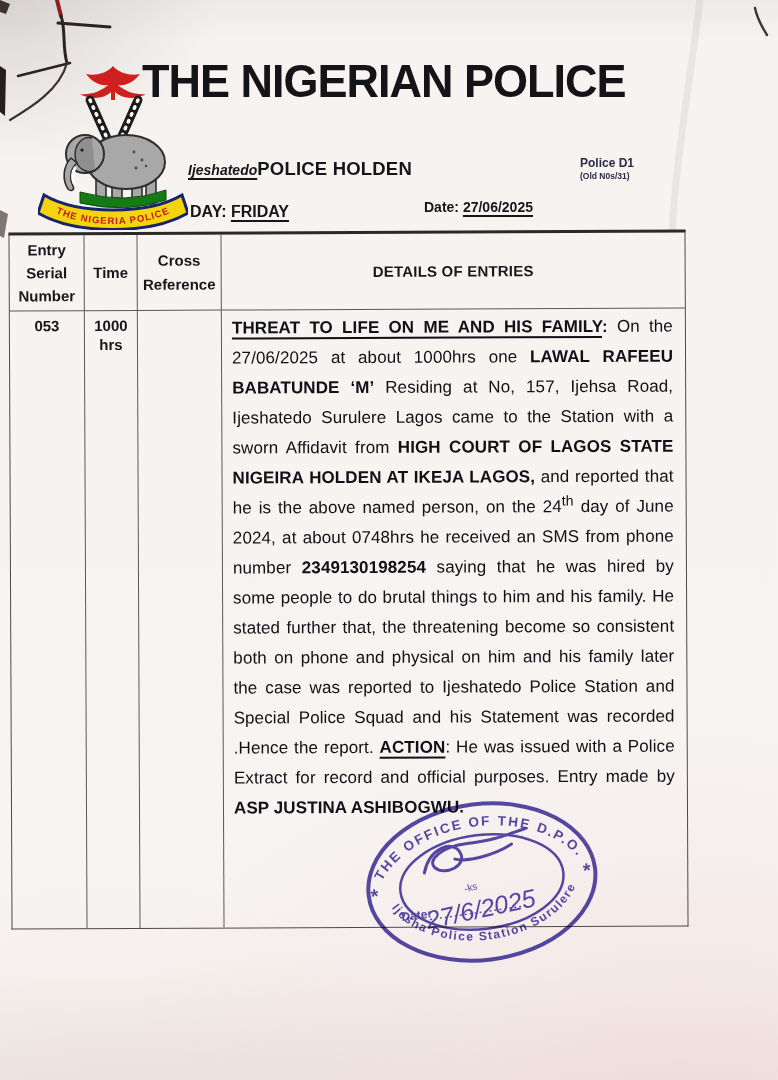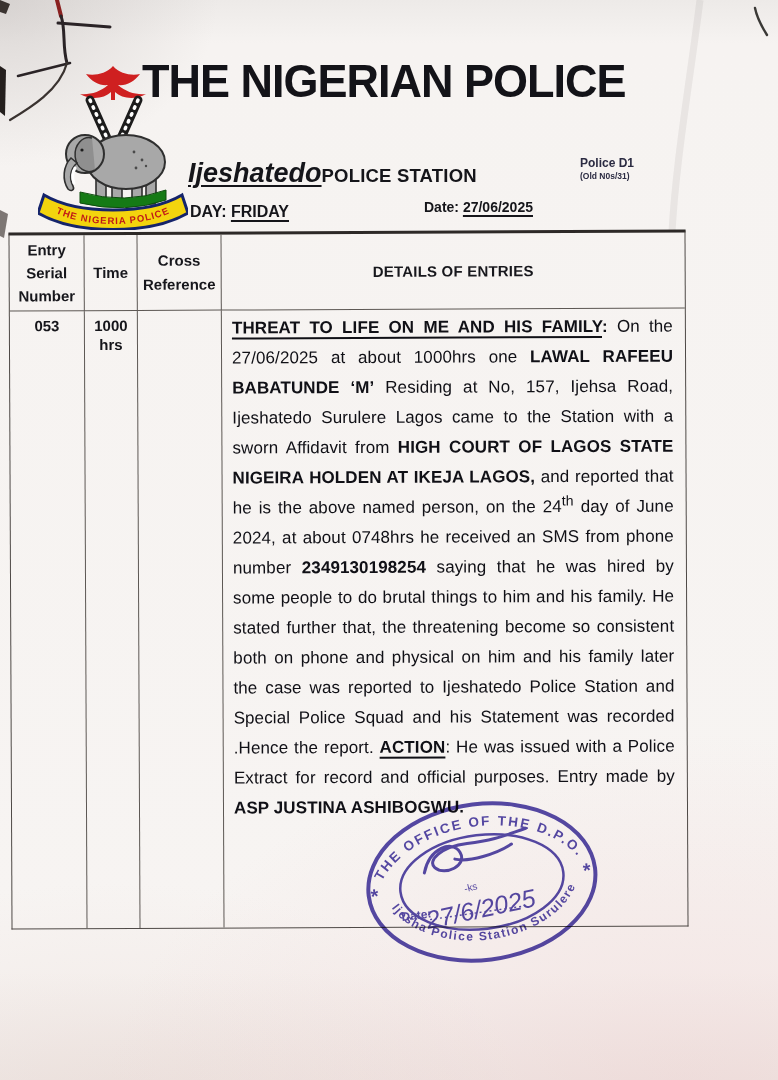--- a/index.html
+++ b/index.html
@@ -31,21 +31,21 @@
     font-size:17px; font-weight:800; letter-spacing:.4px; color:#1a1a20;
   }
   .formcode {
     position:absolute; left:580px; top:112px; line-height:1.25;
     font-size:12px; font-weight:800; color:#2b2b42;margin-top:44px;
   }
   .formcode .note { display:block; font-size:8.5px; font-weight:700; }
 
   .station-line { position:absolute; left:188px; top:158px; white-space:nowrap; }
   .station-line .name {
-    font-style:italic; font-weight:800; font-size:27px;
+    font-style:italic; font-weight:800; font-size:14px;
     text-decoration:underline; text-decoration-thickness:2px; text-underline-offset:3px;
   }
   .station-line .suffix { font-weight:800; font-size:18.5px; letter-spacing:.2px; }
 
   .day-line { position:absolute; left:190px; top:203px; font-size:16px; font-weight:800; }
   .date-line { position:absolute; left:424px; top:199px; font-size:14px; font-weight:800; }
   .uval { text-decoration:underline; text-decoration-thickness:2px; text-underline-offset:3px; padding-right:6px; }
 
   
   .diary-table {
@@ -133,21 +133,21 @@
     </g>
   </svg>
 
   <div class="title">THE NIGERIAN POLICE</div>
   <div class="formcode">
     <span>Police D1</span>
     <span class="note">(Old N0s/31)</span>
   </div>
 
   <div class="station-line">
-    <span class="name">Ijeshatedo</span><span class="suffix">POLICE STATION</span>
+    <span class="name">Ijeshatedo</span><span class="suffix">POLICE HOLDEN</span>
   </div>
 
   <div class="day-line">
     <span>DAY: </span><span class="uval">FRIDAY</span>
   </div>
   <div class="date-line">
     <span>Date: </span><span class="uval">27/06/2025</span>
   </div>
 
   <div class="diary-table">

